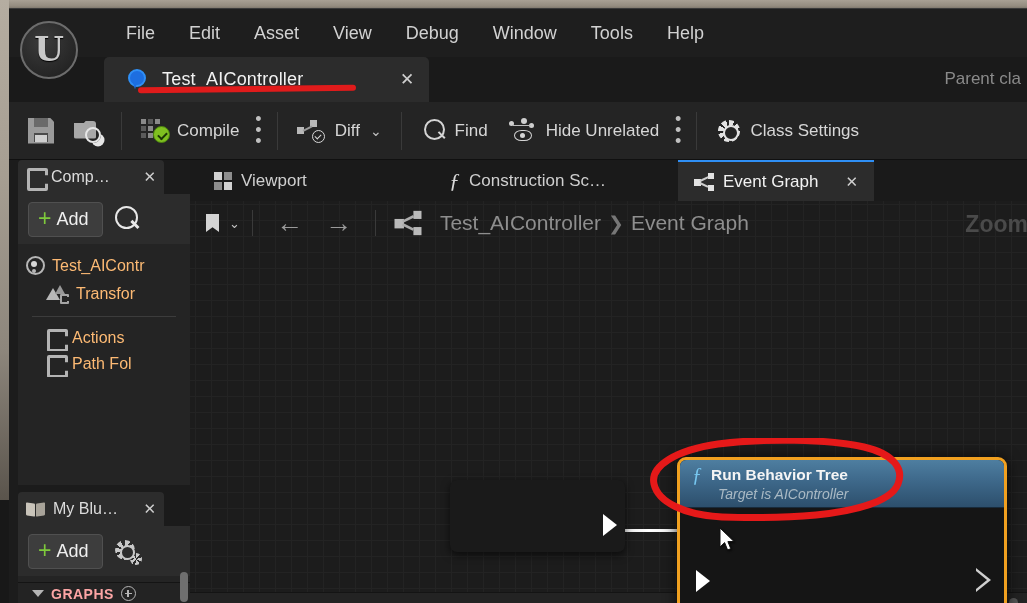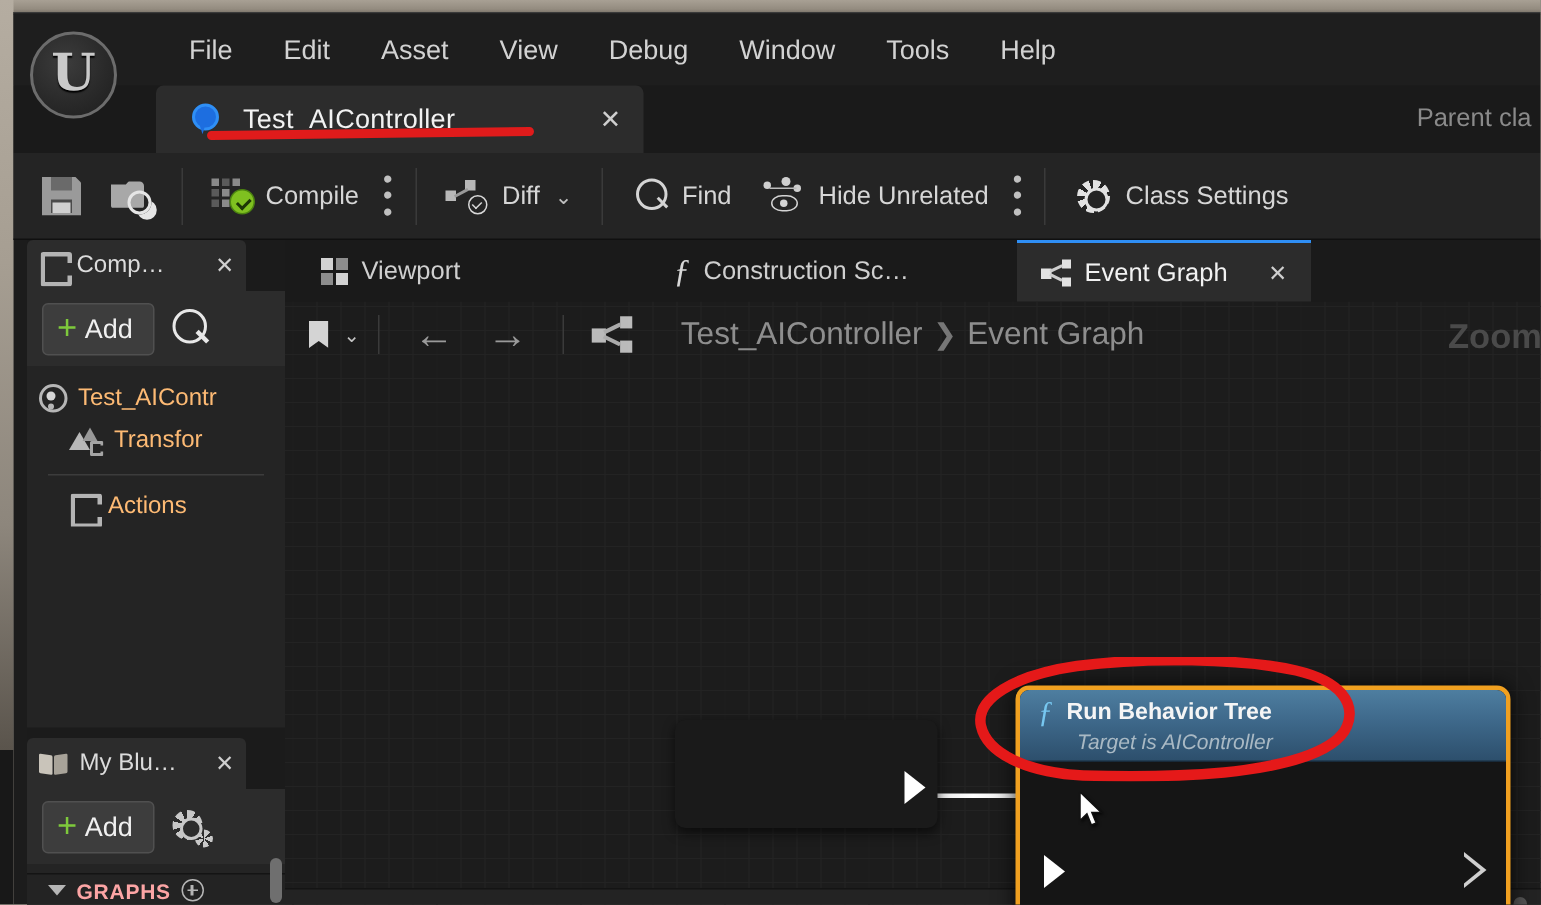--- a/index.html
+++ b/index.html
@@ -369,21 +369,21 @@
   }
   .bc-bookmark { width: 22px; height:22px; position:relative; margin-left:12px; cursor:pointer; }
   .bc-bookmark::before {
     content:""; position:absolute; left:4px; top:2px; width:13px; height:18px; background:#d4d4d4;
     clip-path: polygon(0 0,100% 0,100% 100%,50% 74%,0 100%);
   }
   .bc-chev { color:#c4c4c4; font-size:13px; margin-left:5px; cursor:pointer; }
   .bc-sep { width:1px; height:26px; background:#3a3a3a; margin: 0 12px; }
   .bc-arrow { font-size: 27px; color:#9a9a9a; padding: 0 11px; cursor:pointer; line-height:1;}
   .bc-gicon { margin-left: 10px; opacity:.8; transform: scale(1.35); }
-  .bc-path { color:#8e8e8e; font-size:21px; margin-left: 36px; white-space:nowrap; }
+  .bc-path { color:#8e8e8e; font-size:21px; margin-left: 22px; white-space:nowrap; }
   .bc-path .sepc { color:#777; margin: 0 7px; font-size: 19px; }
   .bc-zoom { position:absolute; right:-6px; top:10px; color:#4a4a4a; font-size:23px; font-weight:bold; }
 
   
   .grid {
     position:absolute; left:0; top:41px; width:846px; height:403px;
     background-color:#1c1c1c;
     background-image:
       linear-gradient(to right, #232323 1px, transparent 1px),
       linear-gradient(to bottom, #232323 1px, transparent 1px),
@@ -623,20 +623,24 @@
           <div class="tree-row indent">
             <span class="icon-transform">
                 <span class="cc"></span>
               </span>
             <span>Transfor</span>
           </div>
           <div class="tree-divider"></div>
           <div class="tree-row indent">
             <span class="icon-comp"></span>
             <span>Actions</span>
+          </div>
+          <div class="tree-row indent">
+            <span class="icon-comp"></span>
+            <span>Path Fol</span>
           </div>
         </div>
       </div>
 
       <div class="panel" style="top:332px; height:112px;">
         <div class="panel-tabrow">
           <div class="panel-tab">
             <span class="icon-book"></span>
             <span class="ptitle">My Blu…</span>
             <span class="pclose">✕</span>

